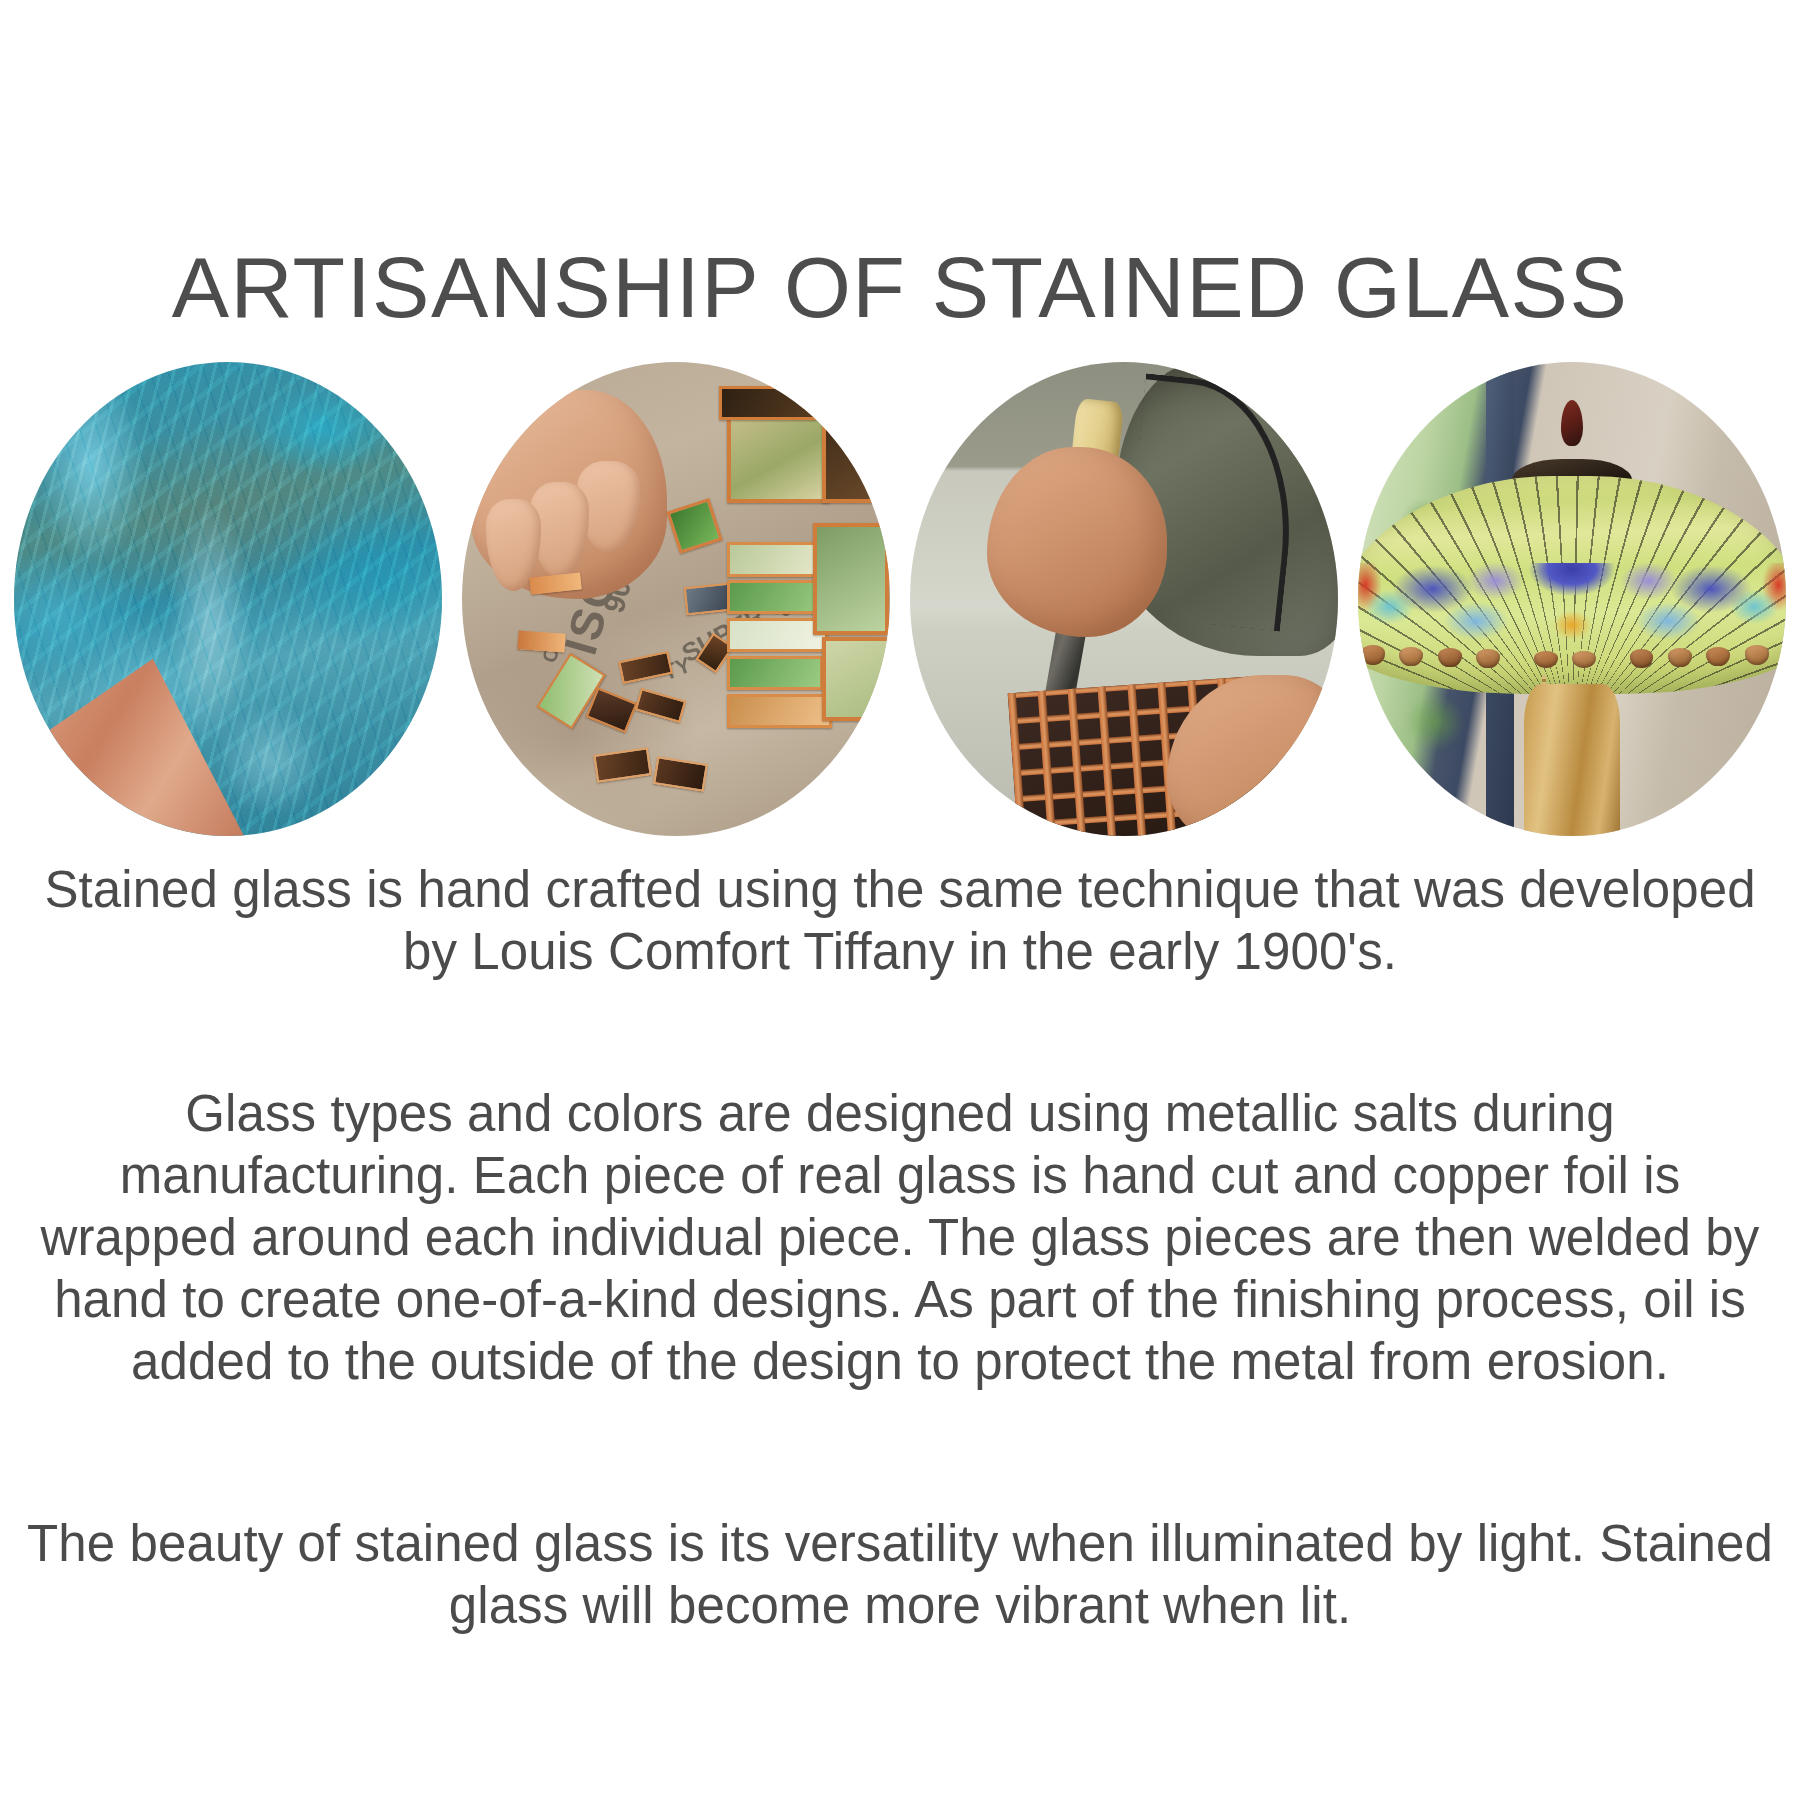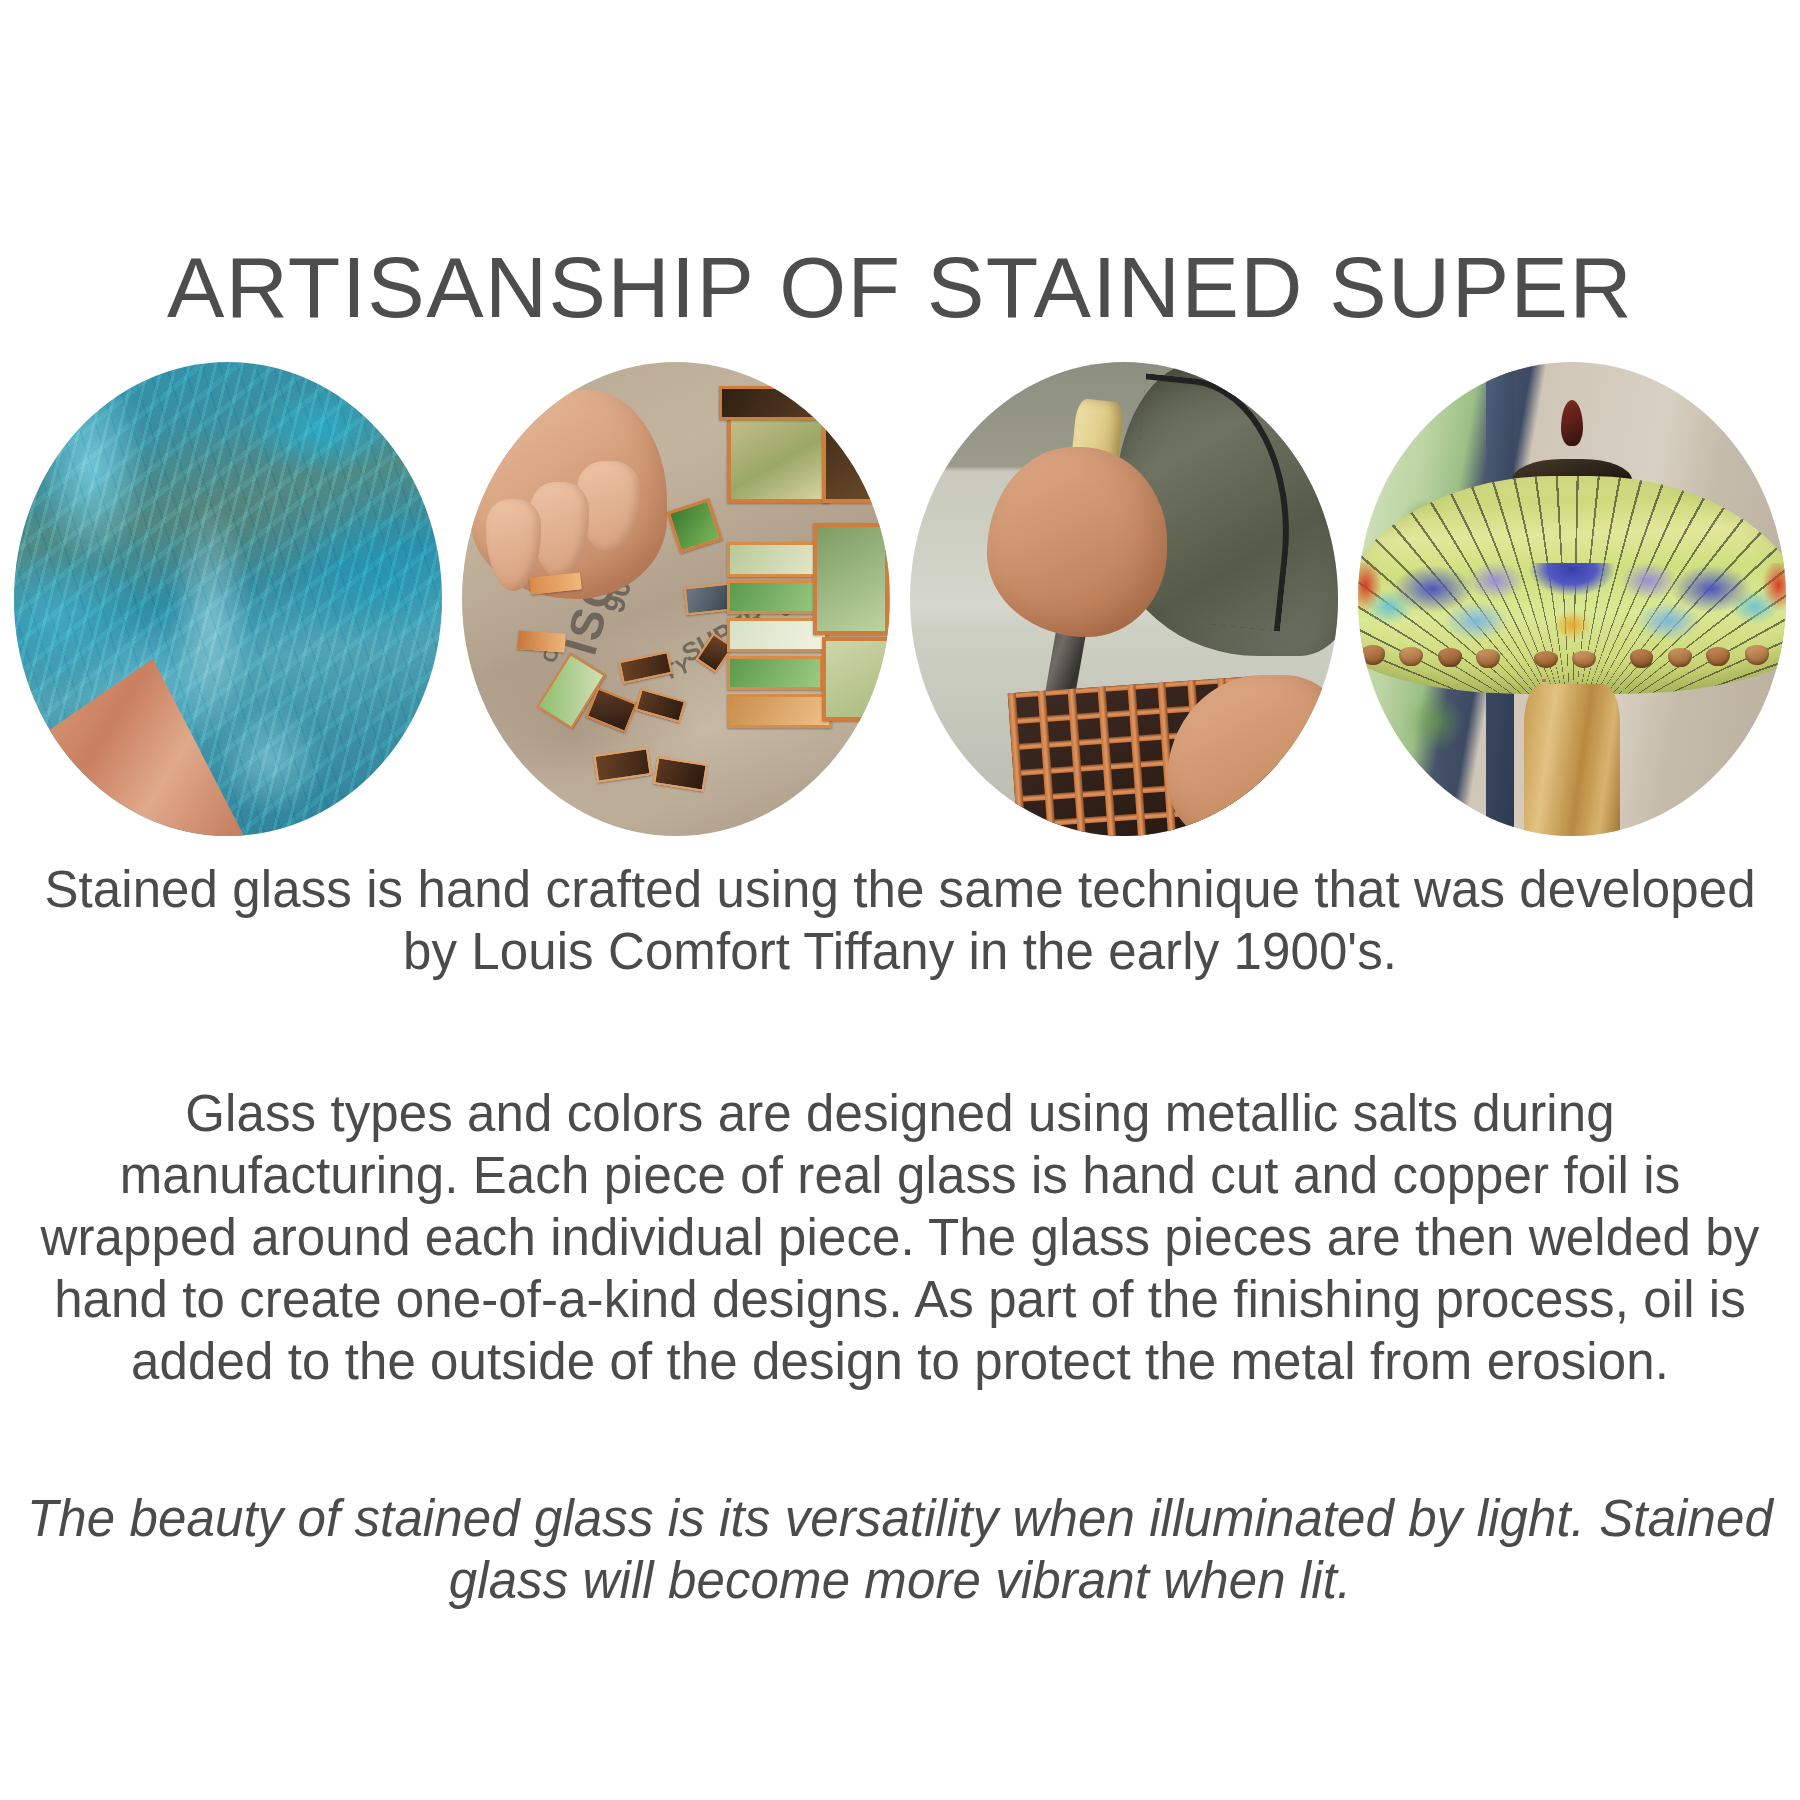--- a/index.html
+++ b/index.html
@@ -368,28 +368,28 @@
   .para {
     font-size: 51px;
     line-height: 62px;
     font-weight: 400;
     color: #4b4b4b;
     letter-spacing: 0.1px;
     margin: 0;
   }
   .para + .para { margin-top: 95px; }
   .para.p2 { margin-top: 100px; }
-  .para.p3 { margin-top: 95px; font-style: italic; }
+  .para.p3 { margin-top: 120px; }
 </style>
 </head>
 <body>
 
 <div class="page">
 
-  <h1 class="title">ARTISANSHIP OF STAINED SUPER</h1>
+  <h1 class="title">ARTISANSHIP OF STAINED GLASS</h1>
 
   <div class="image-strip">
 
     <div class="circle">
       <div class="art glass-blue"></div>
     </div>
 
     <div class="circle">
       <div class="art glass-pieces">
         <div class="board-print">

